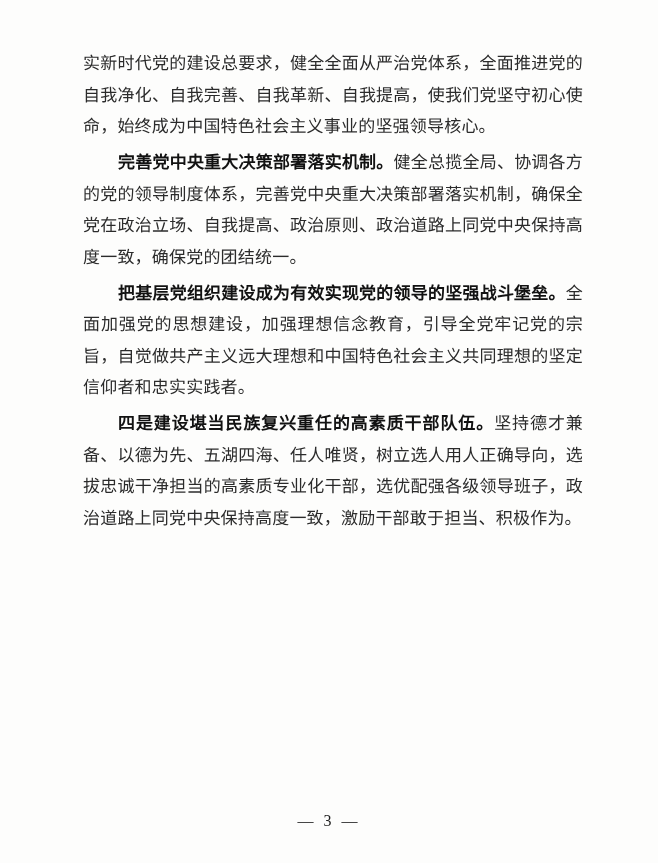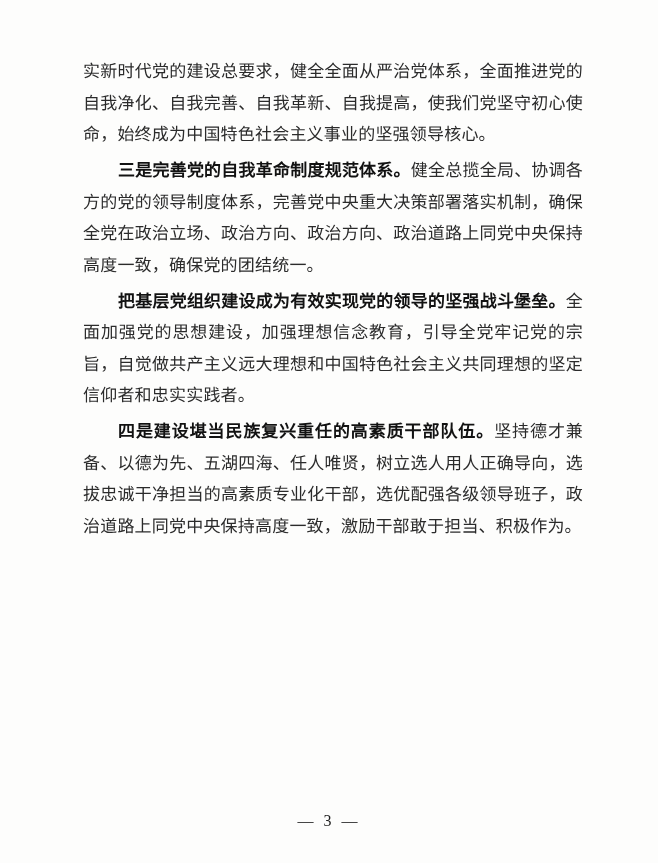--- a/index.html
+++ b/index.html
@@ -10,21 +10,21 @@
   }
   .page {
     position: relative;
     width: 658px;
     height: 863px;
     background: #fdfdfc;
   }
   .content {
     position: absolute;
     left: 83px;
-    top: 56px;
+    top: 48px;
     width: 500px;
   }
   p.para {
     margin: 0;
     font-family: "Liberation Serif", "DejaVu Serif", serif;
     font-size: 17px;
     line-height: 31.5px;
     letter-spacing: 0.2px;
     text-align: justify;
     color: #2b2b2b;
@@ -55,21 +55,21 @@
   }
 </style>
 </head>
 <body>
 
 <div class="page">
   <div class="content">
 
     <p class="para"><span class="lead"></span><span>实新时代党的建设总要求，健全全面从严治党体系，全面推进党的自我净化、自我完善、自我革新、自我提高，使我们党坚守初心使命，始终成为中国特色社会主义事业的坚强领导核心。</span></p>
 
-    <p class="para indent"><span class="lead">三是完善党的自我革命制度规范体系。</span><span>健全总揽全局、协调各方的党的领导制度体系，完善党中央重大决策部署落实机制，确保全党在政治立场、政治方向、政治方向、政治道路上同党中央保持高度一致，确保党的团结统一。</span></p>
+    <p class="para indent"><span class="lead">完善党中央重大决策部署落实机制。</span><span>健全总揽全局、协调各方的党的领导制度体系，完善党中央重大决策部署落实机制，确保全党在政治立场、自我提高、政治原则、政治道路上同党中央保持高度一致，确保党的团结统一。</span></p>
 
     <p class="para indent"><span class="lead">把基层党组织建设成为有效实现党的领导的坚强战斗堡垒。</span><span>全面加强党的思想建设，加强理想信念教育，引导全党牢记党的宗旨，自觉做共产主义远大理想和中国特色社会主义共同理想的坚定信仰者和忠实实践者。</span></p>
 
 
     <p class="para indent"><span class="lead">四是建设堪当民族复兴重任的高素质干部队伍。</span><span>坚持德才兼备、以德为先、五湖四海、任人唯贤，树立选人用人正确导向，选拔忠诚干净担当的高素质专业化干部，选优配强各级领导班子，政治道路上同党中央保持高度一致，激励干部敢于担当、积极作为。</span></p>
 
 
   </div>
 
   <div class="footer">

